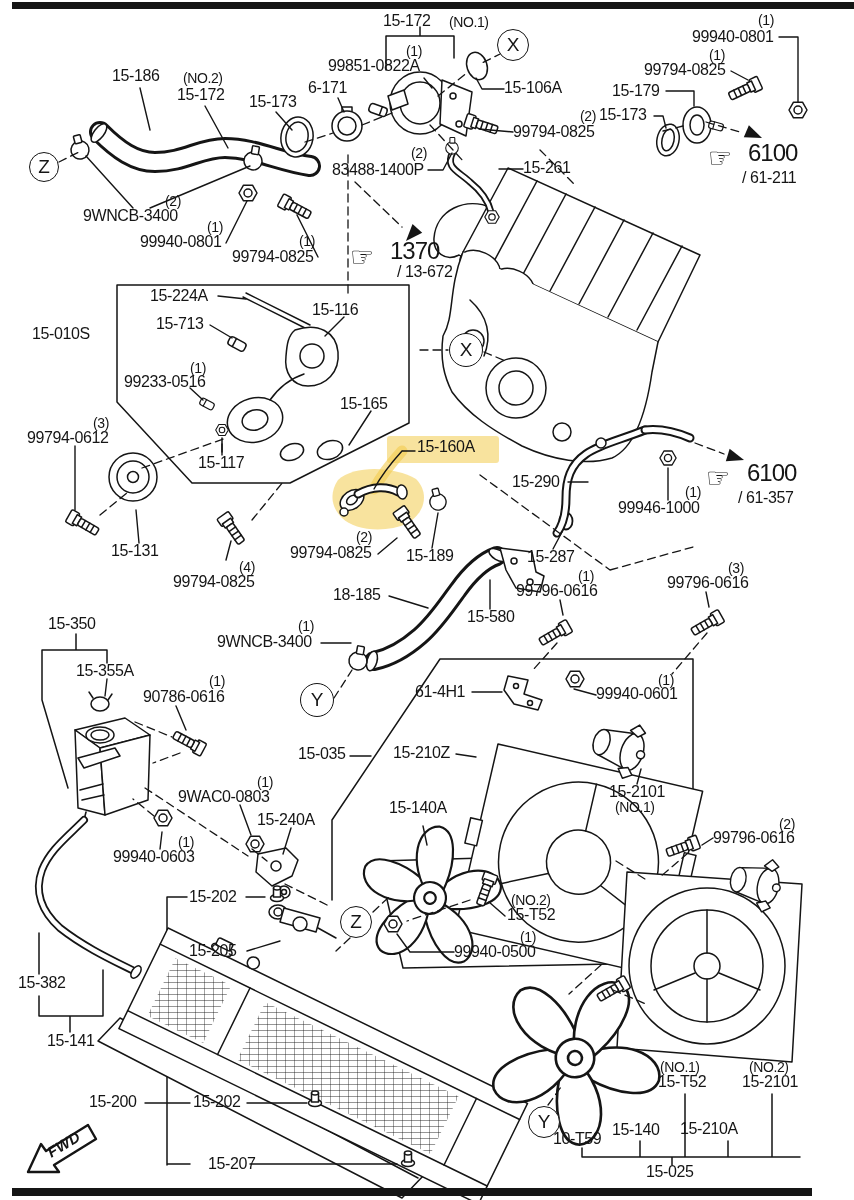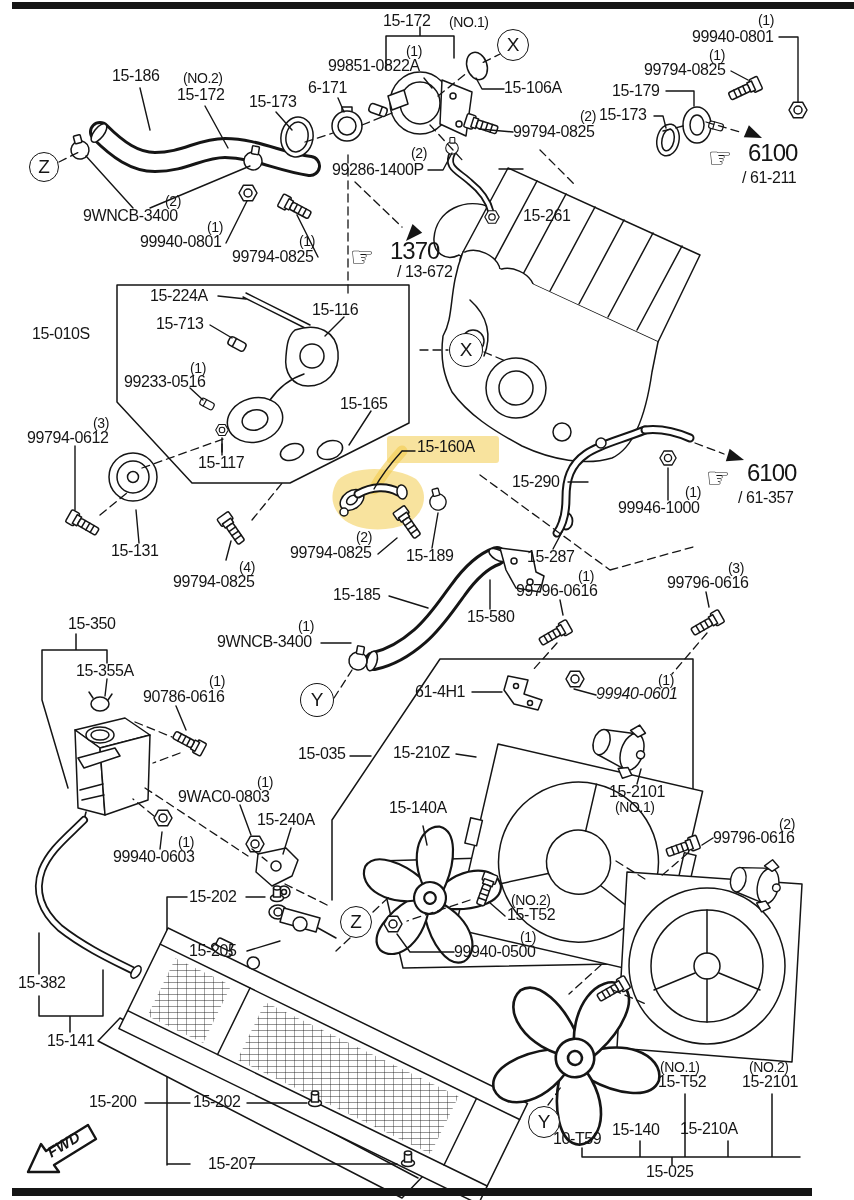--- a/index.html
+++ b/index.html
@@ -351,22 +351,22 @@
       <div class="label" style="left: 580px; top: 109px; font-size: 14px;">(2)</div>
       <div class="label" style="left: 599px; top: 107px;">15-173</div>
       <div class="label" style="left: 513px; top: 124px;">99794-0825</div>
       <div class="label" style="left: 165px; top: 194px; font-size: 14px;">(2)</div>
       <div class="label" style="left: 83px; top: 208px;">9WNCB-3400</div>
       <div class="label" style="left: 207px; top: 220px; font-size: 14px;">(1)</div>
       <div class="label" style="left: 140px; top: 234px;">99940-0801</div>
       <div class="label" style="left: 299px; top: 234px; font-size: 14px;">(1)</div>
       <div class="label" style="left: 232px; top: 249px;">99794-0825</div>
       <div class="label" style="left: 411px; top: 146px; font-size: 14px;">(2)</div>
-      <div class="label" style="left: 332px; top: 162px;">99286-1400P</div>
-      <div class="label" style="left: 523px; top: 160px; margin-top: 48px;">15-261</div>
+      <div class="label" style="left: 332px; top: 162px;">83488-1400P</div>
+      <div class="label" style="left: 523px; top: 160px;">15-261</div>
       <div class="label big" style="left: 390px; top: 238px; font-size: 24px;">1370</div>
       <div class="label" style="left: 397px; top: 264px;">/ 13-672</div>
       <div class="label" style="left: 32px; top: 326px;">15-010S</div>
       <div class="label" style="left: 150px; top: 288px;">15-224A</div>
       <div class="label" style="left: 156px; top: 316px;">15-713</div>
       <div class="label" style="left: 312px; top: 302px;">15-116</div>
       <div class="label" style="left: 190px; top: 361px; font-size: 14px;">(1)</div>
       <div class="label" style="left: 124px; top: 374px;">99233-0516</div>
       <div class="label" style="left: 340px; top: 396px;">15-165</div>
       <div class="label" style="left: 93px; top: 416px; font-size: 14px;">(3)</div>
@@ -380,37 +380,37 @@
       <div class="label" style="left: 290px; top: 545px;">99794-0825</div>
       <div class="label" style="left: 406px; top: 548px;">15-189</div>
       <div class="label" style="left: 512px; top: 474px;">15-290</div>
       <div class="label" style="left: 685px; top: 485px; font-size: 14px;">(1)</div>
       <div class="label" style="left: 618px; top: 500px;">99946-1000</div>
       <div class="label big" style="left: 747px; top: 460px; font-size: 24px;">6100</div>
       <div class="label" style="left: 738px; top: 490px;">/ 61-357</div>
       <div class="label big" style="left: 748px; top: 140px; font-size: 24px;">6100</div>
       <div class="label" style="left: 742px; top: 170px;">/ 61-211</div>
       <div class="label" style="left: 527px; top: 549px;">15-287</div>
-      <div class="label" style="left: 333px; top: 587px;">15-185</div>
+      <div class="label" style="left: 333px; top: 587px;">18-185</div>
       <div class="label" style="left: 467px; top: 609px;">15-580</div>
       <div class="label" style="left: 578px; top: 569px; font-size: 14px;">(1)</div>
       <div class="label" style="left: 516px; top: 583px;">99796-0616</div>
       <div class="label" style="left: 728px; top: 561px; font-size: 14px;">(3)</div>
       <div class="label" style="left: 667px; top: 575px;">99796-0616</div>
       <div class="label" style="left: 298px; top: 619px; font-size: 14px;">(1)</div>
       <div class="label" style="left: 217px; top: 634px;">9WNCB-3400</div>
-      <div class="label" style="left: 48px; top: 616px; margin-left: 20px;">15-350</div>
+      <div class="label" style="left: 48px; top: 616px;">15-350</div>
       <div class="label" style="left: 76px; top: 663px;">15-355A</div>
       <div class="label" style="left: 209px; top: 674px; font-size: 14px;">(1)</div>
       <div class="label" style="left: 143px; top: 689px; text-align: center;">90786-0616</div>
       <div class="label" style="left: 298px; top: 746px;">15-035</div>
       <div class="label" style="left: 393px; top: 745px;">15-210Z</div>
       <div class="label" style="left: 415px; top: 684px;">61-4H1</div>
       <div class="label" style="left: 658px; top: 673px; font-size: 14px;">(1)</div>
-      <div class="label" style="left: 596px; top: 686px; font-style: italic;">99940-0601</div>
+      <div class="label" style="left: 596px; top: 686px;">99940-0601</div>
       <div class="label" style="left: 609px; top: 784px;">15-2101</div>
       <div class="label" style="left: 615px; top: 800px; font-size: 14px;">(NO.1)</div>
       <div class="label" style="left: 779px; top: 817px; font-size: 14px;">(2)</div>
       <div class="label" style="left: 713px; top: 830px;">99796-0616</div>
       <div class="label" style="left: 257px; top: 775px; font-size: 14px;">(1)</div>
       <div class="label" style="left: 178px; top: 789px;">9WAC0-0803</div>
       <div class="label" style="left: 257px; top: 812px;">15-240A</div>
       <div class="label" style="left: 178px; top: 835px; font-size: 14px;">(1)</div>
       <div class="label" style="left: 113px; top: 849px;">99940-0603</div>
       <div class="label" style="left: 389px; top: 800px;">15-140A</div>

